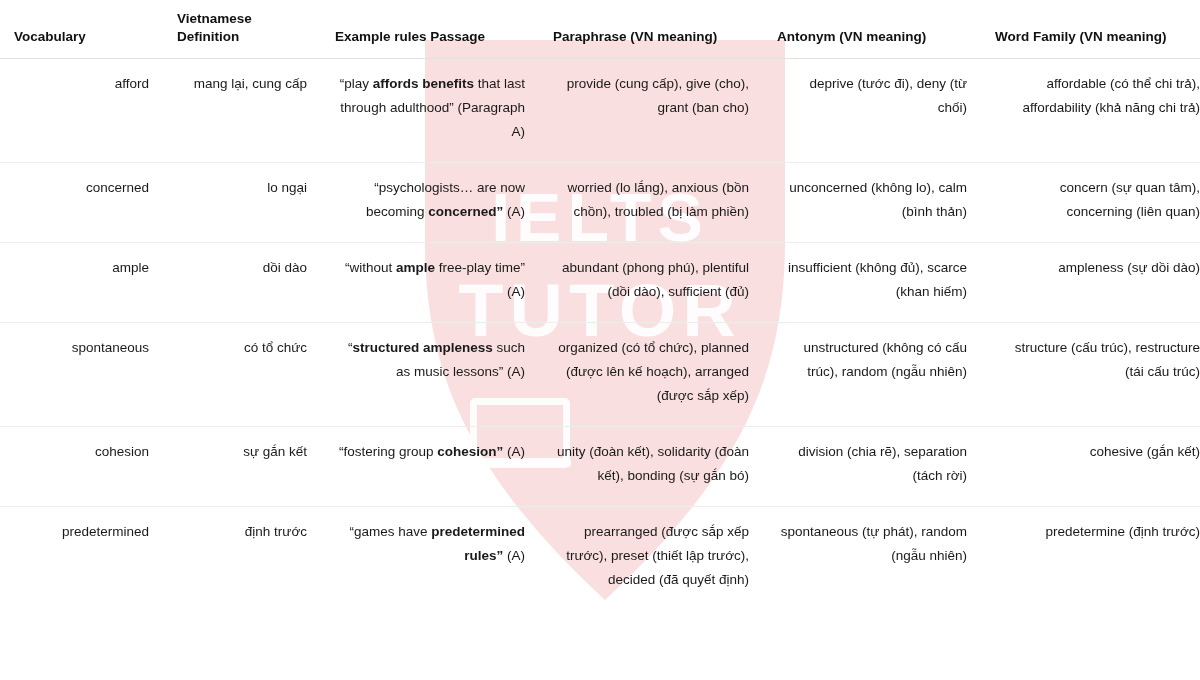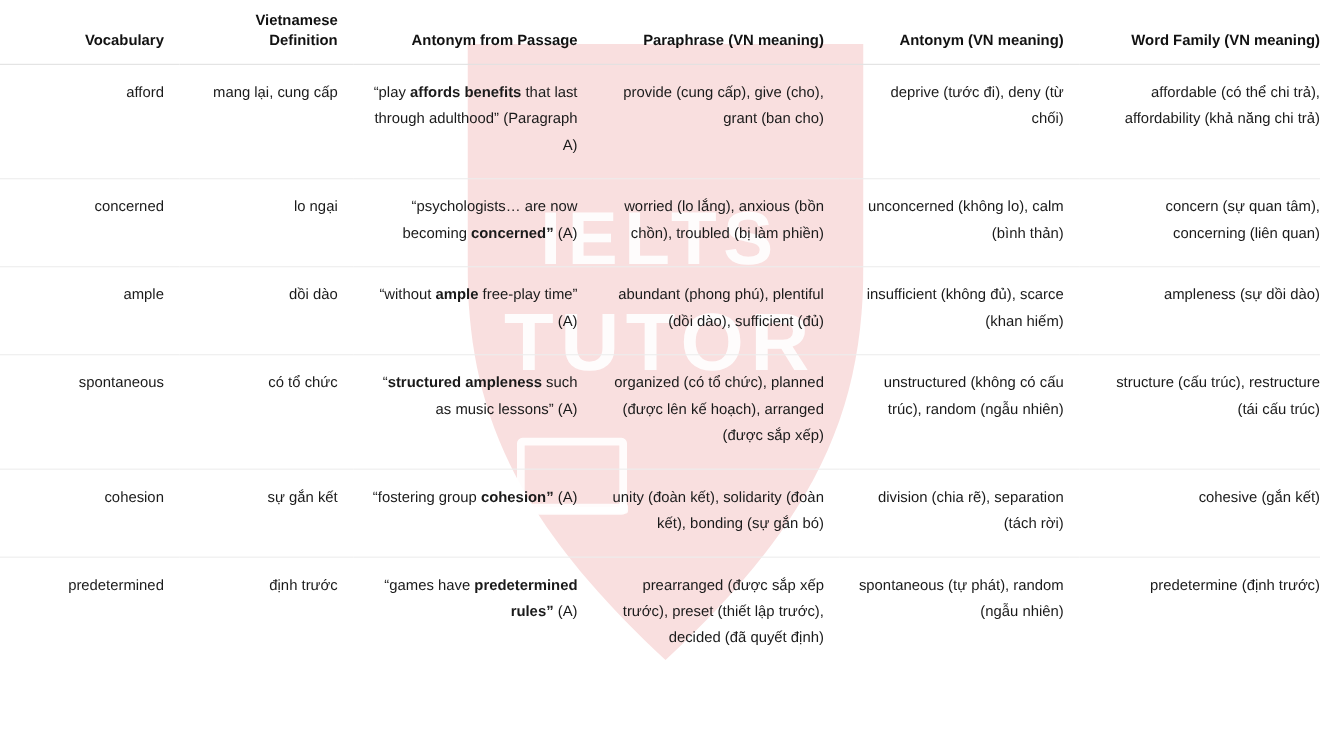--- a/index.html
+++ b/index.html
@@ -77,21 +77,21 @@
     width: 1200px;
     padding: 0;
     box-sizing: border-box;
   }
   table.vocab {
     border-collapse: collapse;
     width: 1200px;
     table-layout: fixed;
   }
   table.vocab thead th {
-    text-align: right;
+    text-align: left;
     vertical-align: bottom;
     font-size: 13.5px;
     font-weight: bold;
     color: #111111;
     line-height: 1.3;
     padding: 10px 14px 13px 14px;
     border-bottom: 1px solid #e2e2e2;
   }
   table.vocab tbody td {
     text-align: right;
@@ -125,21 +125,21 @@
   <div class="wm-laptop"></div>
   <div class="wm-laptop-base"></div>
 </div>
 
 <div class="sheet">
   <table class="vocab">
     <thead>
       <tr>
         <th class="c0">Vocabulary</th>
         <th class="c1">Vietnamese Definition</th>
-        <th class="c2">Antonym from Passage</th>
+        <th class="c2">Example rules Passage</th>
         <th class="c3">Paraphrase (VN meaning)</th>
         <th class="c4">Antonym (VN meaning)</th>
         <th class="c5">Word Family (VN meaning)</th>
 
       </tr>
     </thead>
     <tbody id="tbody">
         <tr>
           <td class="c0">afford</td>
           <td class="c1">mang lại, cung cấp</td>

